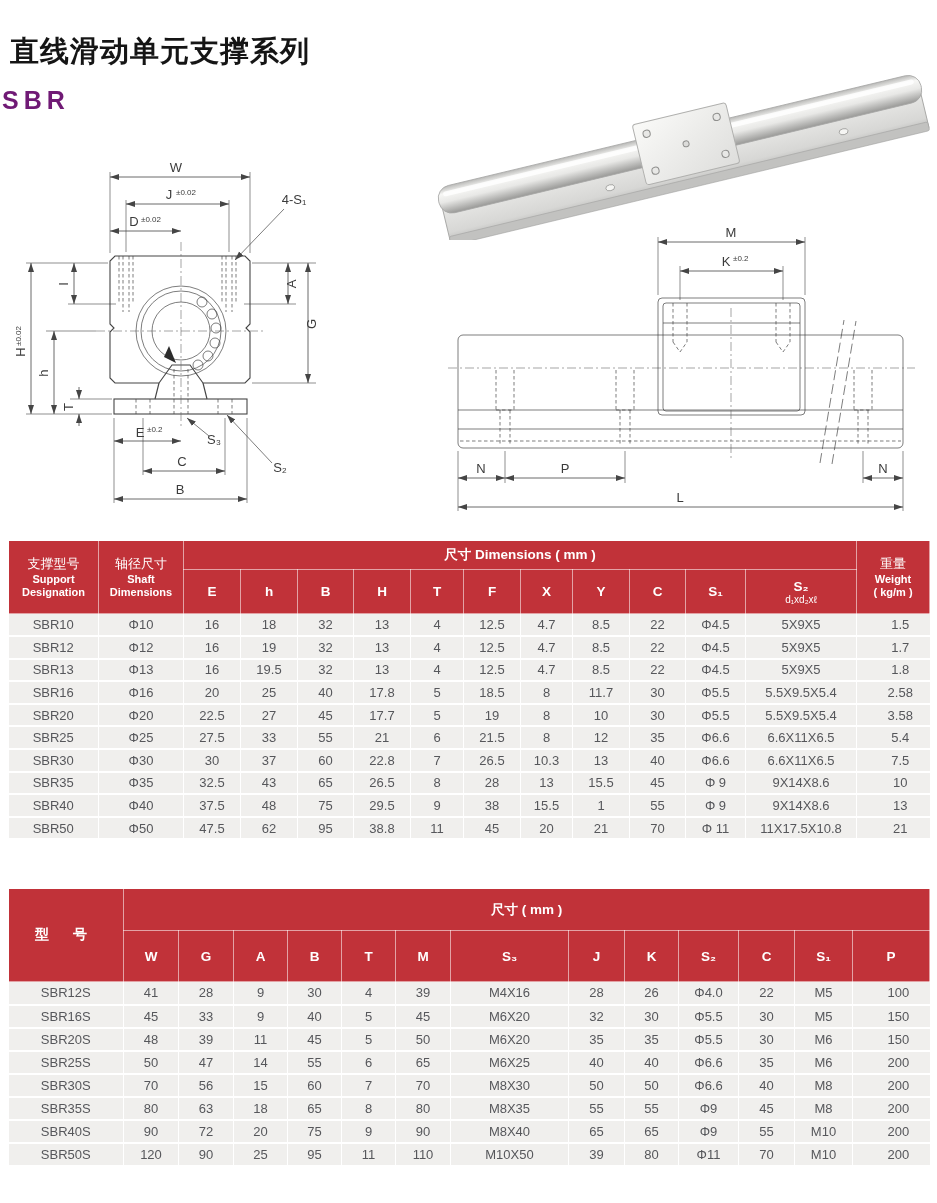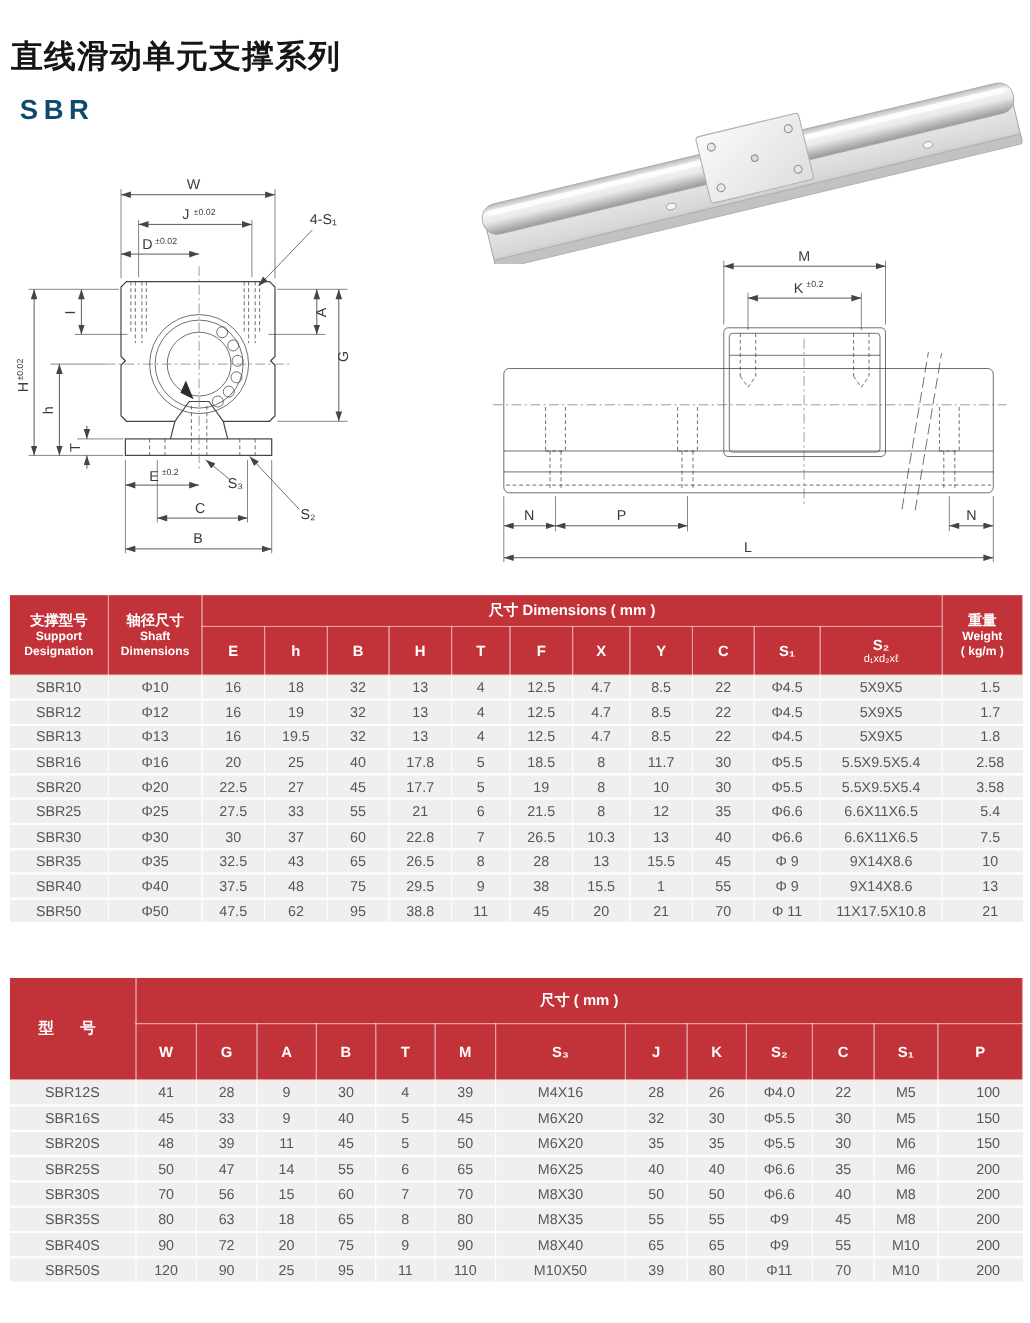--- a/index.html
+++ b/index.html
@@ -7,21 +7,21 @@
     --row-bg:#F0EFED;
     --line:#454545;
     --body-text:#56575B;
   }
   *{margin:0;padding:0;box-sizing:border-box;}
   body{background:#888;font-family:"Liberation Sans",sans-serif;}
   .page{position:relative;width:937px;height:1203px;background:#fff;overflow:hidden;margin:0 auto;}
 
   .title-zh{position:absolute;left:10px;top:32px;font-size:29px;font-weight:bold;color:#151515;letter-spacing:1px;}
   .title-en{position:absolute;left:10px;top:55px;font-size:21px;color:#242424;}
-  .title-code{position:absolute;left:18px;top:86px;font-size:25px;font-weight:bold;color:#0c4a6e;letter-spacing:5px;}
+  .title-code{position:absolute;left:2px;top:86px;font-size:25px;font-weight:bold;color:#701a75;letter-spacing:5px;}
 
   .photo-wrap{position:absolute;left:428px;top:38px;width:507px;height:202px;}
   .front-wrap{position:absolute;left:4px;top:156px;width:336px;height:368px;}
   .side-wrap{position:absolute;left:430px;top:210px;width:503px;height:312px;}
 
   svg text{fill:#3b3b3b;font-family:"Liberation Sans",sans-serif;}
   .lab{font-size:13px;}
   .tol{font-size:8px;}
   .ol{fill:none;stroke:var(--line);stroke-width:1.1;}
   .thin{fill:none;stroke:var(--line);stroke-width:.7;}
@@ -32,21 +32,21 @@
   .ldr{stroke:var(--line);stroke-width:.7;fill:none;}
 
   table.dtable{position:absolute;left:8px;width:921px;border-collapse:collapse;table-layout:fixed;}
   .dtable th{background:var(--header-red);color:#fff;border:1px solid rgba(255,255,255,.55);
     font-weight:bold;text-align:center;vertical-align:middle;padding:1px;}
   .dtable td{background:var(--row-bg);color:var(--body-text);text-align:center;vertical-align:middle;
     border-bottom:2px solid #fff;border-right:1.5px solid #fff;font-size:13px;}
   .dtable tr td:last-child{border-right:none;padding-left:14px;}
   #table1 td{height:22.6px;}
   #table2 td{height:23px;}
-  .hzh{font-size:13px;font-weight:bold;}
+  .hzh{font-size:13px;font-weight:normal;}
   .hen{font-size:11px;font-weight:bold;line-height:1.15;}
   .group-th{font-size:13.5px;font-weight:bold;height:29px;}
   #table2 .group-th{height:42px;}
   .dimcol{font-size:13.5px;height:44px;}
   #table2 .dimcol{height:51px;}
   .dimsub{font-size:10px;font-weight:normal;}
   .model-th{letter-spacing:10px;font-size:14px;}
 </style>
 </head>
 <body>

